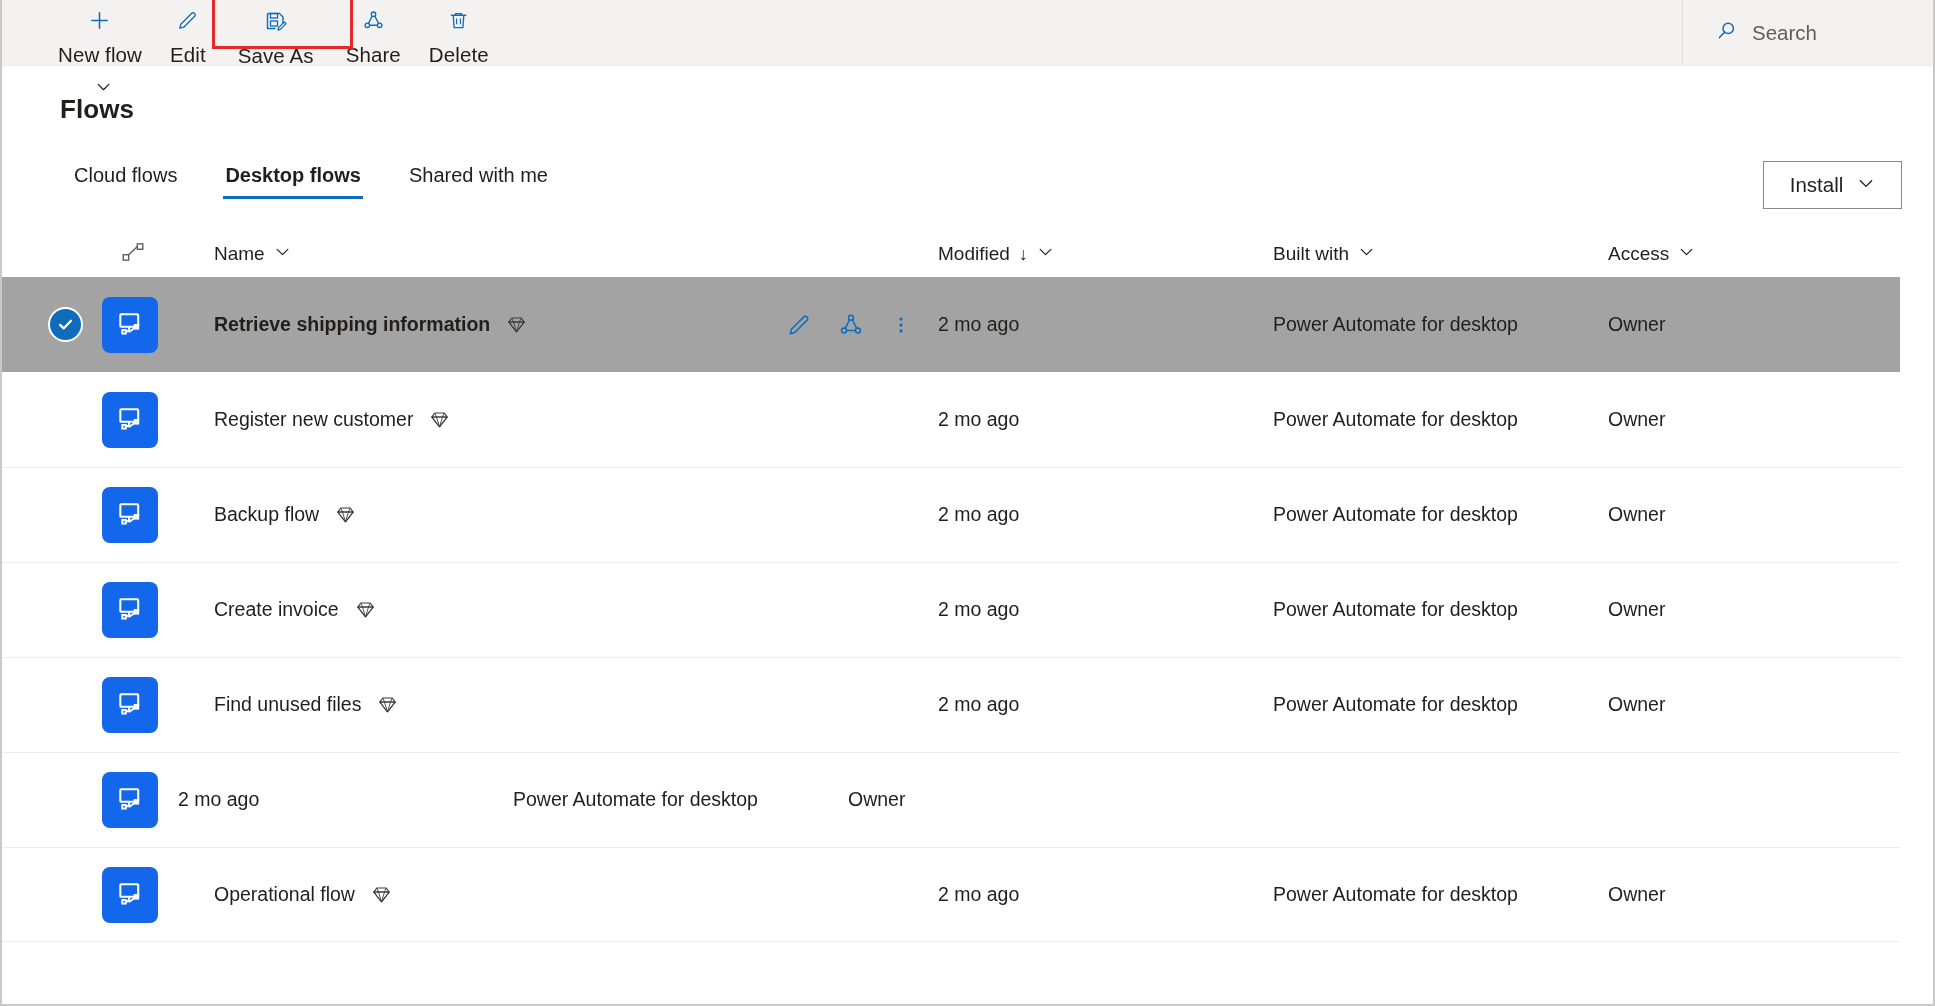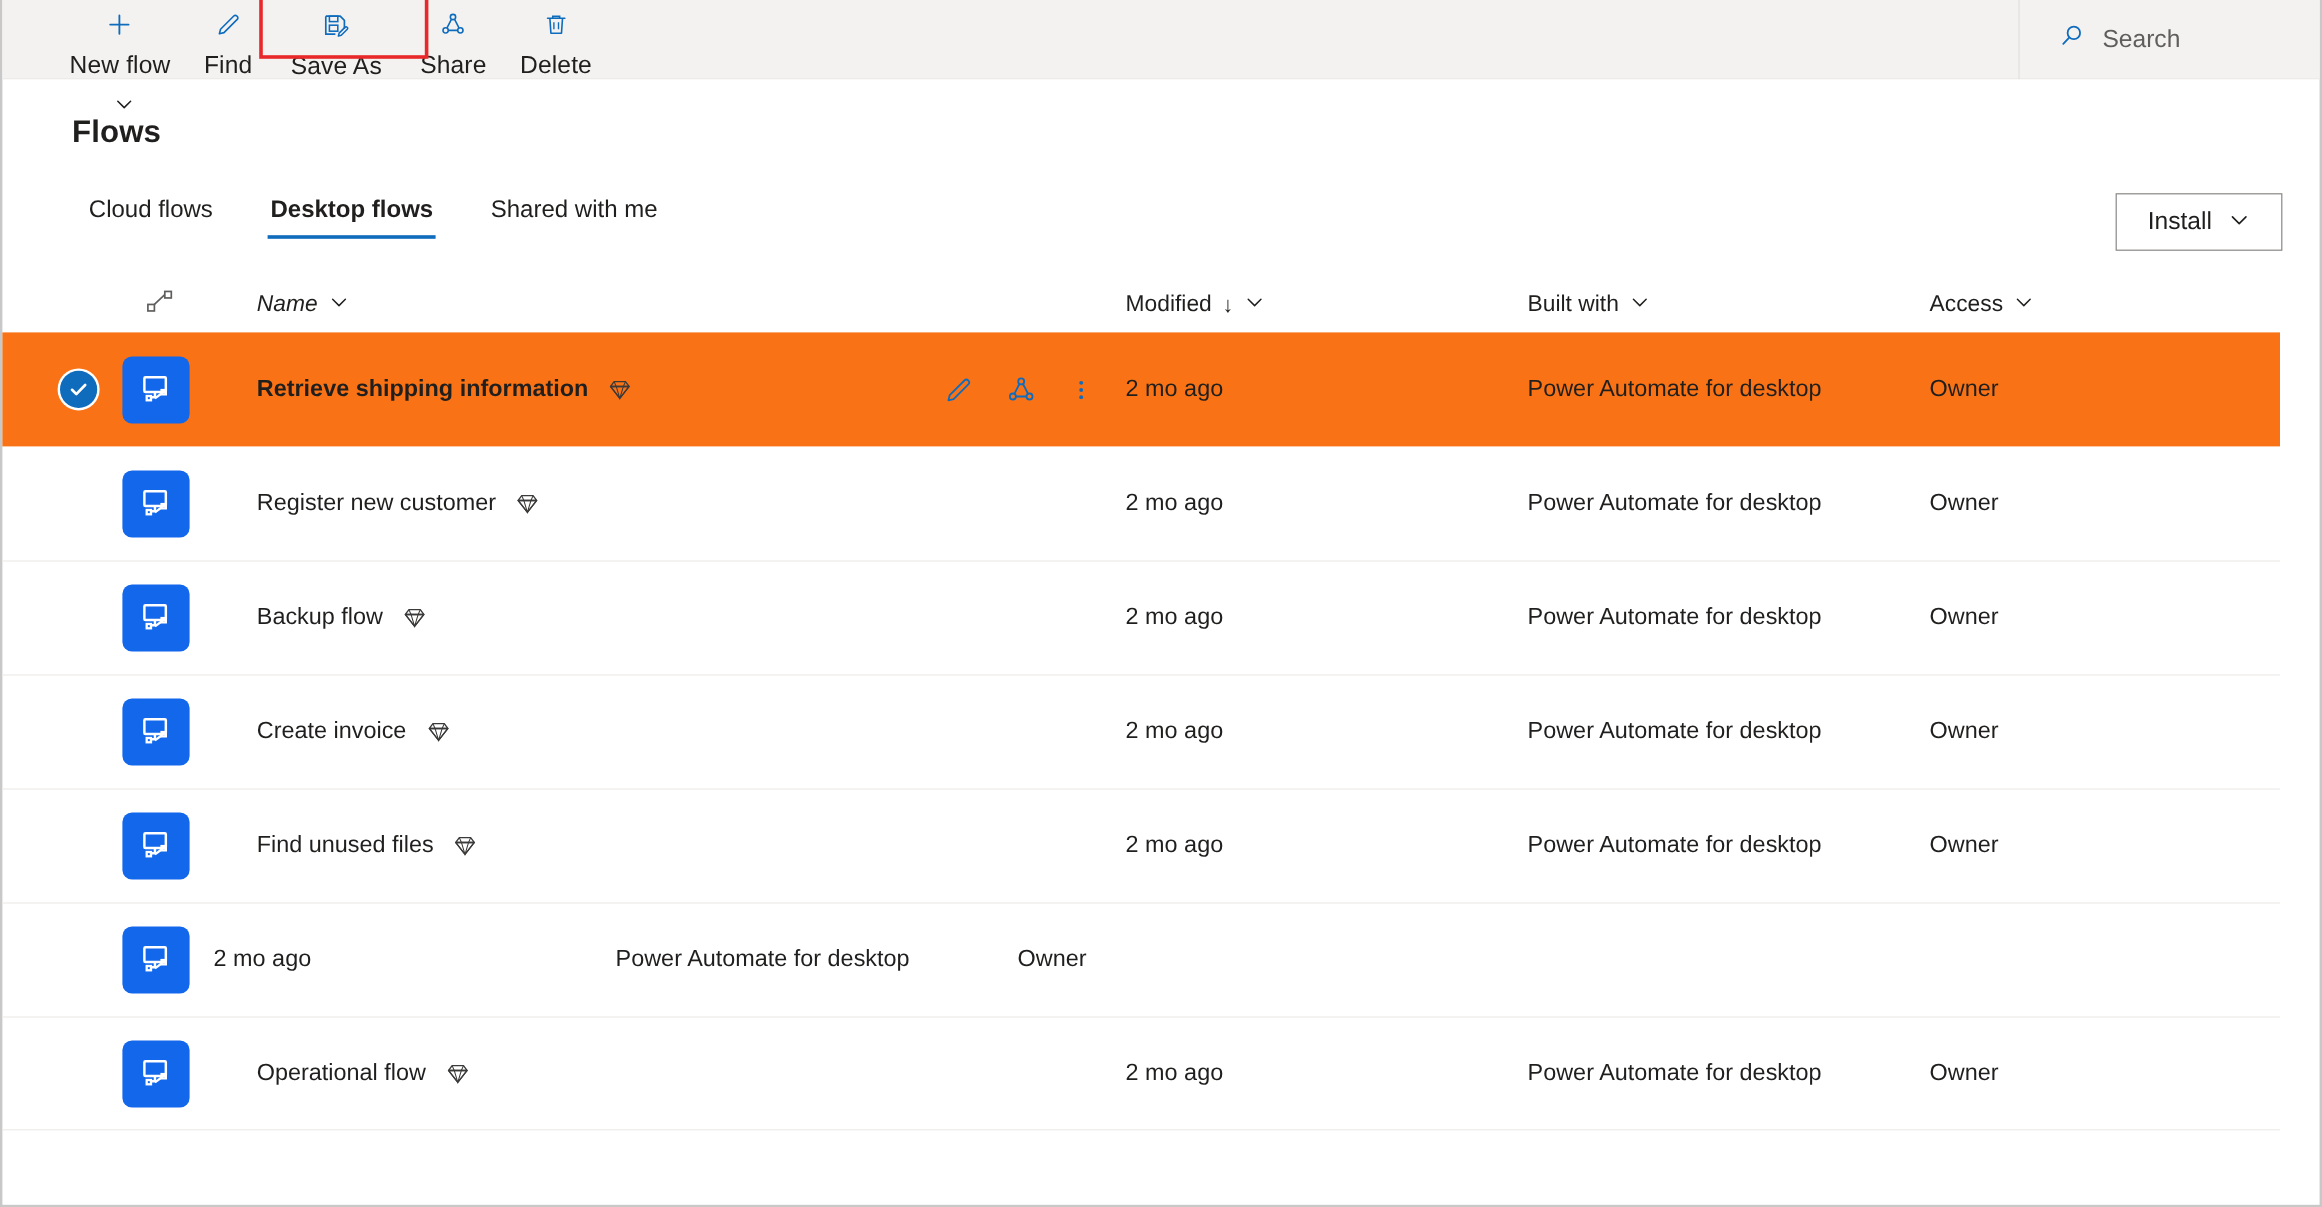--- a/index.html
+++ b/index.html
@@ -169,21 +169,21 @@
     white-space: nowrap;
   }
   .col-check { width: 52px; flex: 0 0 52px; }
   .col-icon  { width: 76px; flex: 0 0 76px; display:flex; align-items:center; }
   .col-name  { width: 760px; flex: 0 0 760px; display:flex; align-items:center; }
   .col-mod   { width: 335px; flex: 0 0 335px; }
   .col-built { width: 335px; flex: 0 0 335px; }
   .col-acc   { flex: 1 1 auto; }
 
   .thead .col-icon { padding-left: 18px; }
-  .thead .col-name { padding-left: 36px; font-style: italic; }
+  .thead .col-name { padding-left: 36px; }
 
   .rows { position: relative; }
   .row {
     display: flex;
     align-items: center;
     height: 95px;
     padding-left: 48px;
     font-size: 19.5px;
     color: #201f1e;
     position: relative;
@@ -194,21 +194,21 @@
     content: "";
     position: absolute;
     left: 0;
     right: 33px;
     top: 0;
     height: 1px;
     background: #edebe9;
   }
   .row.last::after { top: auto; bottom: 0; }
   .row.selected {
-    background: #f97316;
+    background: #a3a3a3;
     margin-right: 33px;
   }
   .row.selected + .row::before { background: transparent; }
 
   .checkcell {
     width: 52px;
     flex: 0 0 52px;
     display: flex;
     align-items: center;
   }
@@ -280,21 +280,21 @@
             </svg>
         </span>
       </div>
 
       <div class="cmd-btn">
         <span class="ic">
           <svg width="23" height="23" viewBox="0 0 24 24">
               <path d="M4 20l1-4L16.5 4.5a1.8 1.8 0 012.6 0l.4.4a1.8 1.8 0 010 2.6L8 19l-4 1z" stroke="#0f6cbd" stroke-width="1.4" fill="none" stroke-linejoin="round"></path>
             </svg>
         </span>
-        <span class="lbl">Find</span>
+        <span class="lbl">Edit</span>
       </div>
 
       <div class="saveas-wrap">
         <div class="cmd-btn">
           <span class="ic">
             <svg width="24" height="24" viewBox="0 0 24 24">
               <path d="M3.5 4.5h12l3.5 3.5v7" stroke="#0f6cbd" stroke-width="1.4" fill="none" stroke-linejoin="round"></path>
               <path d="M3.5 4.5v15h8" stroke="#0f6cbd" stroke-width="1.4" fill="none" stroke-linejoin="round"></path>
               <rect x="6.5" y="4.5" width="7" height="4.5" stroke="#0f6cbd" stroke-width="1.3" fill="none"></rect>
               <rect x="6.5" y="12" width="7" height="5" stroke="#0f6cbd" stroke-width="1.3" fill="none"></rect>

